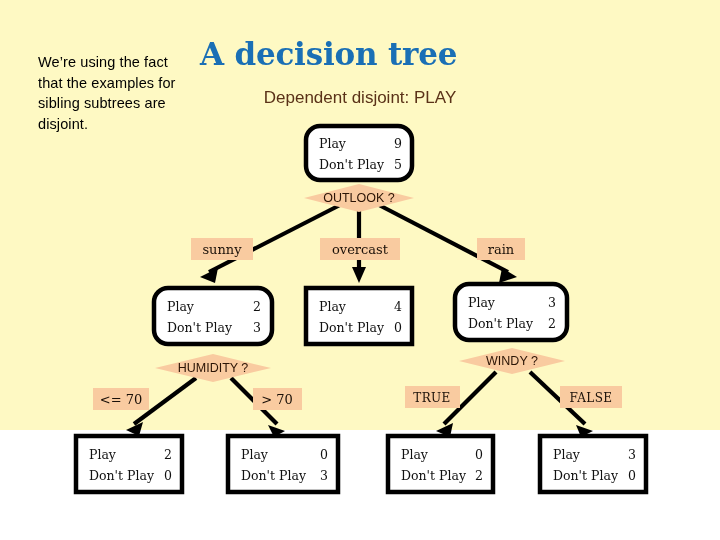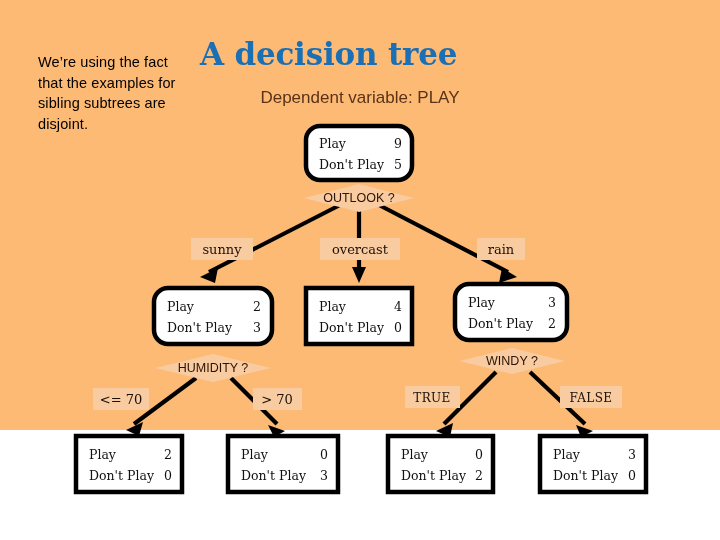--- a/index.html
+++ b/index.html
@@ -12,21 +12,21 @@
     height: 540px;
     position: relative;
     overflow: hidden;
     font-family: "Liberation Sans", sans-serif;
   }
   #slide {
     position: absolute;
     inset: 0;
     width: 720px;
     height: 430px;
-    background: #fdba74;
+    background: #fef9c3;
   }
   .note {
     position: absolute;
     left: 38px;
     top: 52px;
     width: 152px;
     font-family: "Liberation Sans", sans-serif;
     font-size: 14.5px;
     line-height: 1.43;
     color: #000000;
@@ -113,21 +113,21 @@
     letter-spacing: 0.4px;
   }
 </style>
 </head>
 <body>
 
 <div id="slide">
 
   <div class="note">We’re using the fact that the examples for sibling subtrees are disjoint.</div>
   <div class="title">A decision tree</div>
-  <div class="subtitle">Dependent variable: PLAY</div>
+  <div class="subtitle">Dependent disjoint: PLAY</div>
 
   <svg class="tree" width="720" height="540" viewBox="0 0 720 540">
 
     <g>
       <line class="edge-line" x1="340" y1="205" x2="209" y2="272"></line>
       <polygon class="arrowhead" points="200,277 218,268 215,283"></polygon>
     </g>
     <g>
       <line class="edge-line" x1="359" y1="209" x2="359" y2="272"></line>
       <polygon class="arrowhead" points="359,283 352,267 366,267"></polygon>

